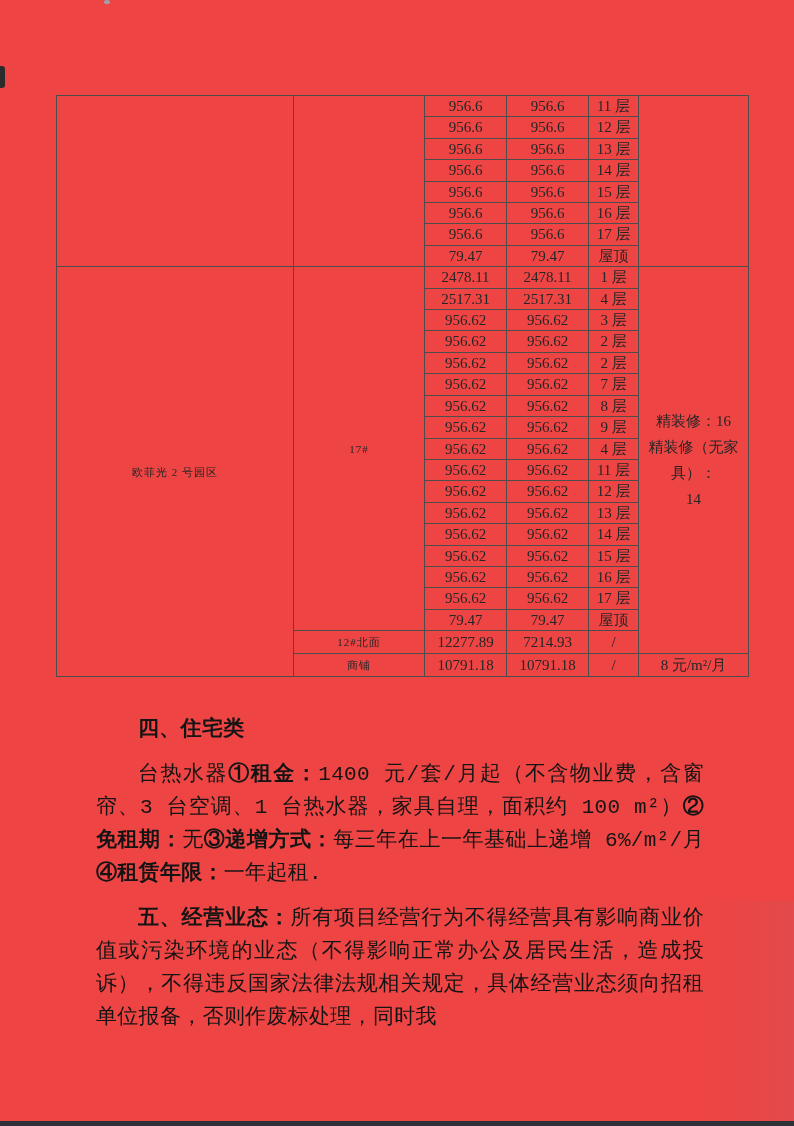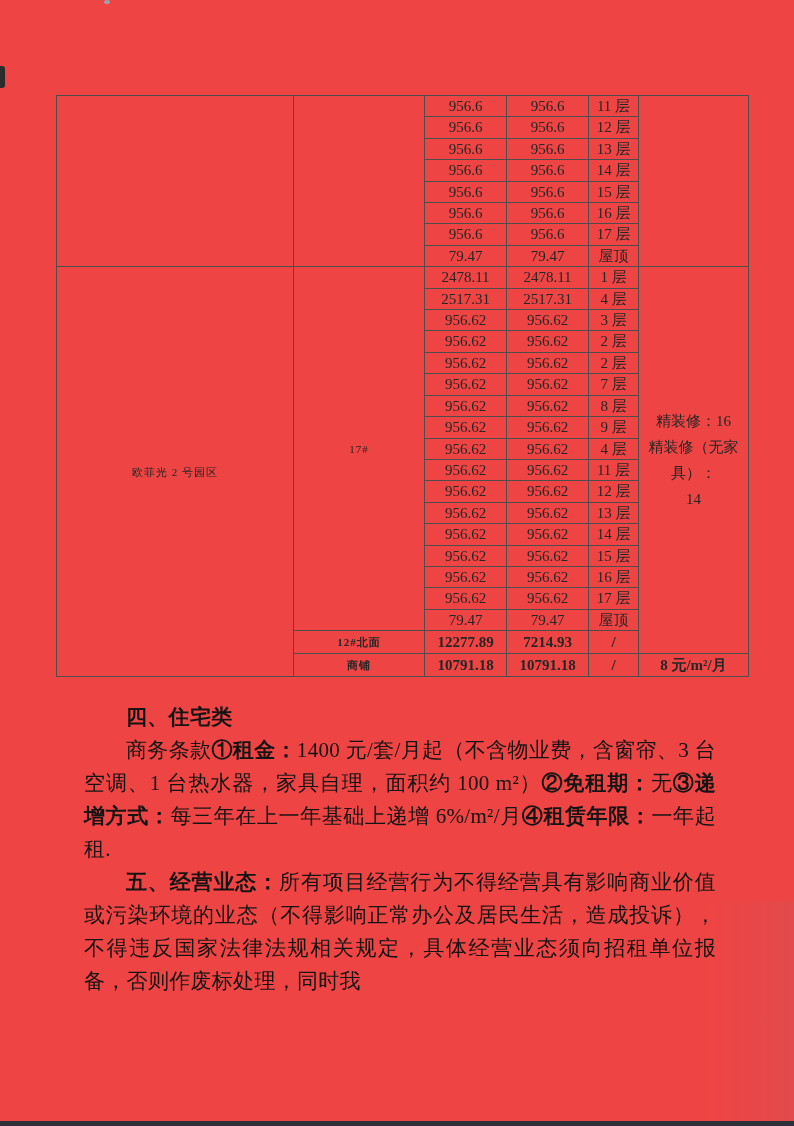--- a/index.html
+++ b/index.html
@@ -21,32 +21,32 @@
   table.area-table {
     position:absolute; left:56px; top:95px; width:692px;
     border-collapse:collapse; table-layout:fixed;
     font-size:15px; color:#262626;
   }
   table.area-table td {
     border:1px solid #4d4d4d; text-align:center; vertical-align:middle;
     padding:0; height:20.4px; line-height:20.4px; overflow:hidden;
     font-family:"Liberation Serif", serif;
   }
-  table.area-table tr.tall td { height:22px; line-height:22px;font-weight:bold; }
+  table.area-table tr.tall td { height:22px; line-height:22px; }
   td.note-cell { font-size:15px; line-height:26px; }
   td.note-cell div { line-height:26px;text-align:center; }
   td.park-cell, td.building-cell { font-size:11px; letter-spacing:1px; }
 
   
   .body-text {
     position:absolute; left:84px; top:701px; width:632px;
     font-size:21px; line-height:33px; text-align:justify;
     color:#141414; letter-spacing:0.3px;
   }
-  .body-text p { margin:0; text-indent:2em; }
+  .body-text p { margin:12px; text-indent:2em;font-family:Liberation Mono, monospace; }
   .body-text .b { font-weight:bold; }
 </style>
 </head>
 <body>
 
 <div class="page">
   <div class="artifact-dot"></div>
   <div class="artifact-notch"></div>
   <div class="artifact-smudge"></div>
   <div class="artifact-bottom"></div>
@@ -207,16 +207,16 @@
           <td>10791.18</td>
           <td>10791.18</td>
           <td>/</td>
           <td>8 元/m²/月</td>
         </tr>
       </tbody>
   </table>
 
   <div class="body-text">
     <p><span class="b">四、住宅类</span></p>
-    <p><span>商务条款</span><span class="b">①租金：</span><span>1400 元/套/月起（不含物业费，含窗帘、3 台空调、1 台热水器，家具自理，面积约 100 m²）</span><span class="b">②免租期：</span><span>无</span><span class="b">③递增方式：</span><span>每三年在上一年基础上递增 6%/m²/月</span><span class="b">④租赁年限：</span><span>一年起租.</span></p>
+    <p><span>台热水器</span><span class="b">①租金：</span><span>1400 元/套/月起（不含物业费，含窗帘、3 台空调、1 台热水器，家具自理，面积约 100 m²）</span><span class="b">②免租期：</span><span>无</span><span class="b">③递增方式：</span><span>每三年在上一年基础上递增 6%/m²/月</span><span class="b">④租赁年限：</span><span>一年起租.</span></p>
     <p><span class="b">五、经营业态：</span><span>所有项目经营行为不得经营具有影响商业价值或污染环境的业态（不得影响正常办公及居民生活，造成投诉），不得违反国家法律法规相关规定，具体经营业态须向招租单位报备，否则作废标处理，同时我</span></p>
   </div>
 </div>
 
 </body></html>

